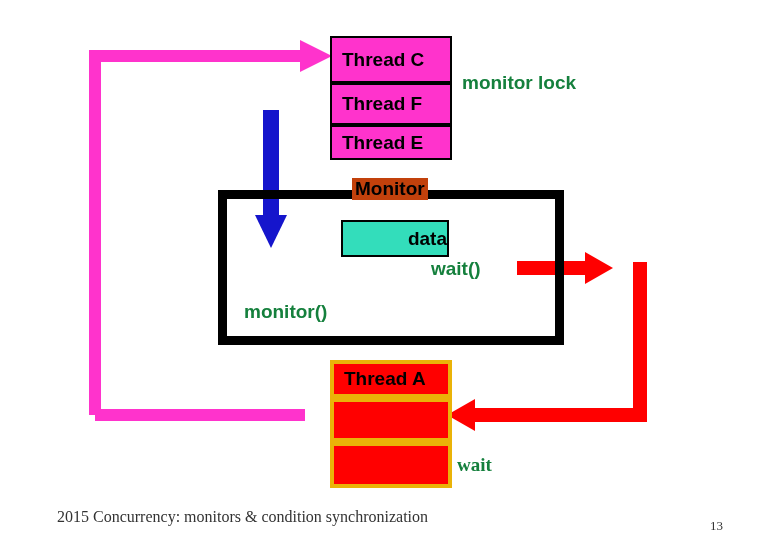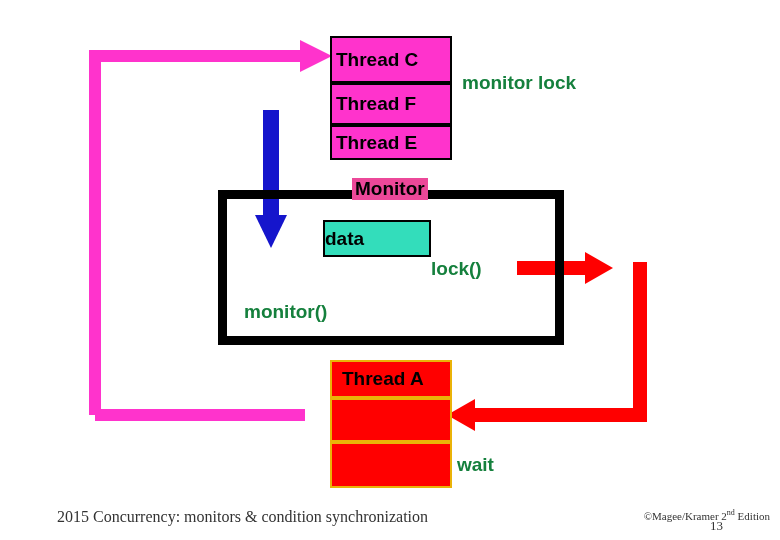--- a/index.html
+++ b/index.html
@@ -23,78 +23,78 @@
   .thread-box {
     position: absolute;
     background: #ff33cc;
     border: 2px solid #000000;
     box-sizing: border-box;
     display: flex;
     align-items: center;
     font-size: 19px;
     font-weight: bold;
     color: #000000;
-    padding-left: 4px;
+    padding-left: 10px;
   }
 
   
   #monitor-box {
     position: absolute;
     left: 218px;
     top: 190px;
     width: 346px;
     height: 155px;
     border: 9px solid #000000;
     box-sizing: border-box;
     background: transparent;
   }
   #monitor-label {
     position: absolute;
     left: 352px;
     top: 178px;
     font-size: 19px;
     font-weight: bold;
     color: #000000;
-    background: #ec4899;
+    background: #c2410c;
     padding: 0 3px;
     white-space: nowrap;
   }
 
   
   #data-box {
     position: absolute;
-    left: 323px;
+    left: 341px;
     top: 220px;
     width: 108px;
     height: 37px;
     background: #33ddbb;
     border: 2px solid #000000;
     box-sizing: border-box;
     display: flex;
     align-items: center;
-    justify-content: flex-start;
+    justify-content: flex-end;
     font-size: 19px;
     font-weight: bold;
     color: #000000;
   }
 
   
   .plain-label {
     position: absolute;
     font-size: 19px;
     font-weight: bold;
     color: #15803d;
     white-space: nowrap;
   }
 
   
   .red-box {
     position: absolute;
     background: #ff0000;
-    border: 2px solid #eab308;
+    border: 4px solid #eab308;
     box-sizing: border-box;
     display: flex;
     align-items: center;
     font-size: 19px;
     font-weight: bold;
     color: #000000;
     padding-left: 10px;
   }
   .red-box.head {
     background: #ff0000;
@@ -180,33 +180,32 @@
   <div class="plain-label" style="left:462px; top:72px;">monitor lock</div>
 
   <div id="monitor-box"></div>
   <div id="monitor-label">Monitor</div>
 
   <div id="data-box">
     <span>data</span>
   </div>
 
 
-  <div class="plain-label" style="left:431px; top:258px;">lock()</div>
+  <div class="plain-label" style="left:431px; top:258px;">wait()</div>
 
   <div class="plain-label" style="left:244px; top:301px;">monitor()</div>
 
   <div class="red-box head" style="left:330px; top:360px; width:122px; height:38px;">
     <span>Thread A</span>
   </div>
   <div class="red-box" style="left:330px; top:398px; width:122px; height:44px;">
     <span></span>
   </div>
   <div class="red-box" style="left:330px; top:442px; width:122px; height:46px;">
     <span></span>
   </div>
 
-  <div class="plain-label" style="left:457px; top:454px;">wait</div>
+  <div class="plain-label" style="left:457px; top:454px;font-family:Liberation Serif, serif;">wait</div>
 
   <div id="slide-number">13</div>
   <div id="footer-text">2015  Concurrency: monitors &amp; condition synchronization</div>
-  <div id="footer-credit"><span>©Magee/Kramer 2</span><span class="sup">nd</span><span> Edition</span></div>
 
 </div>
 
 </body></html>

